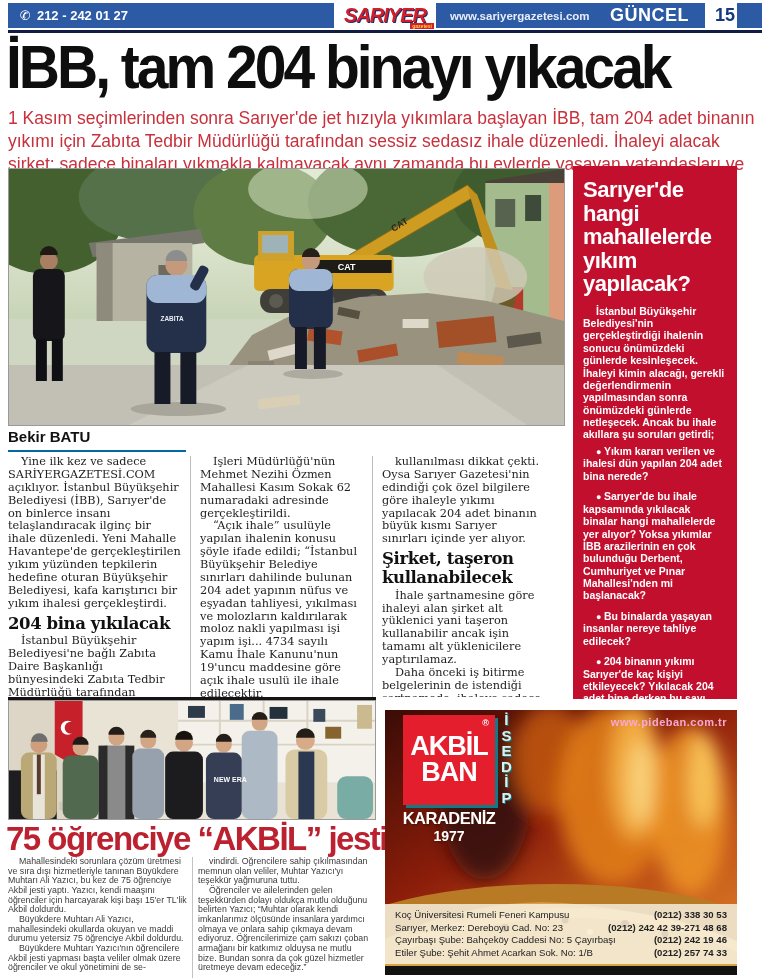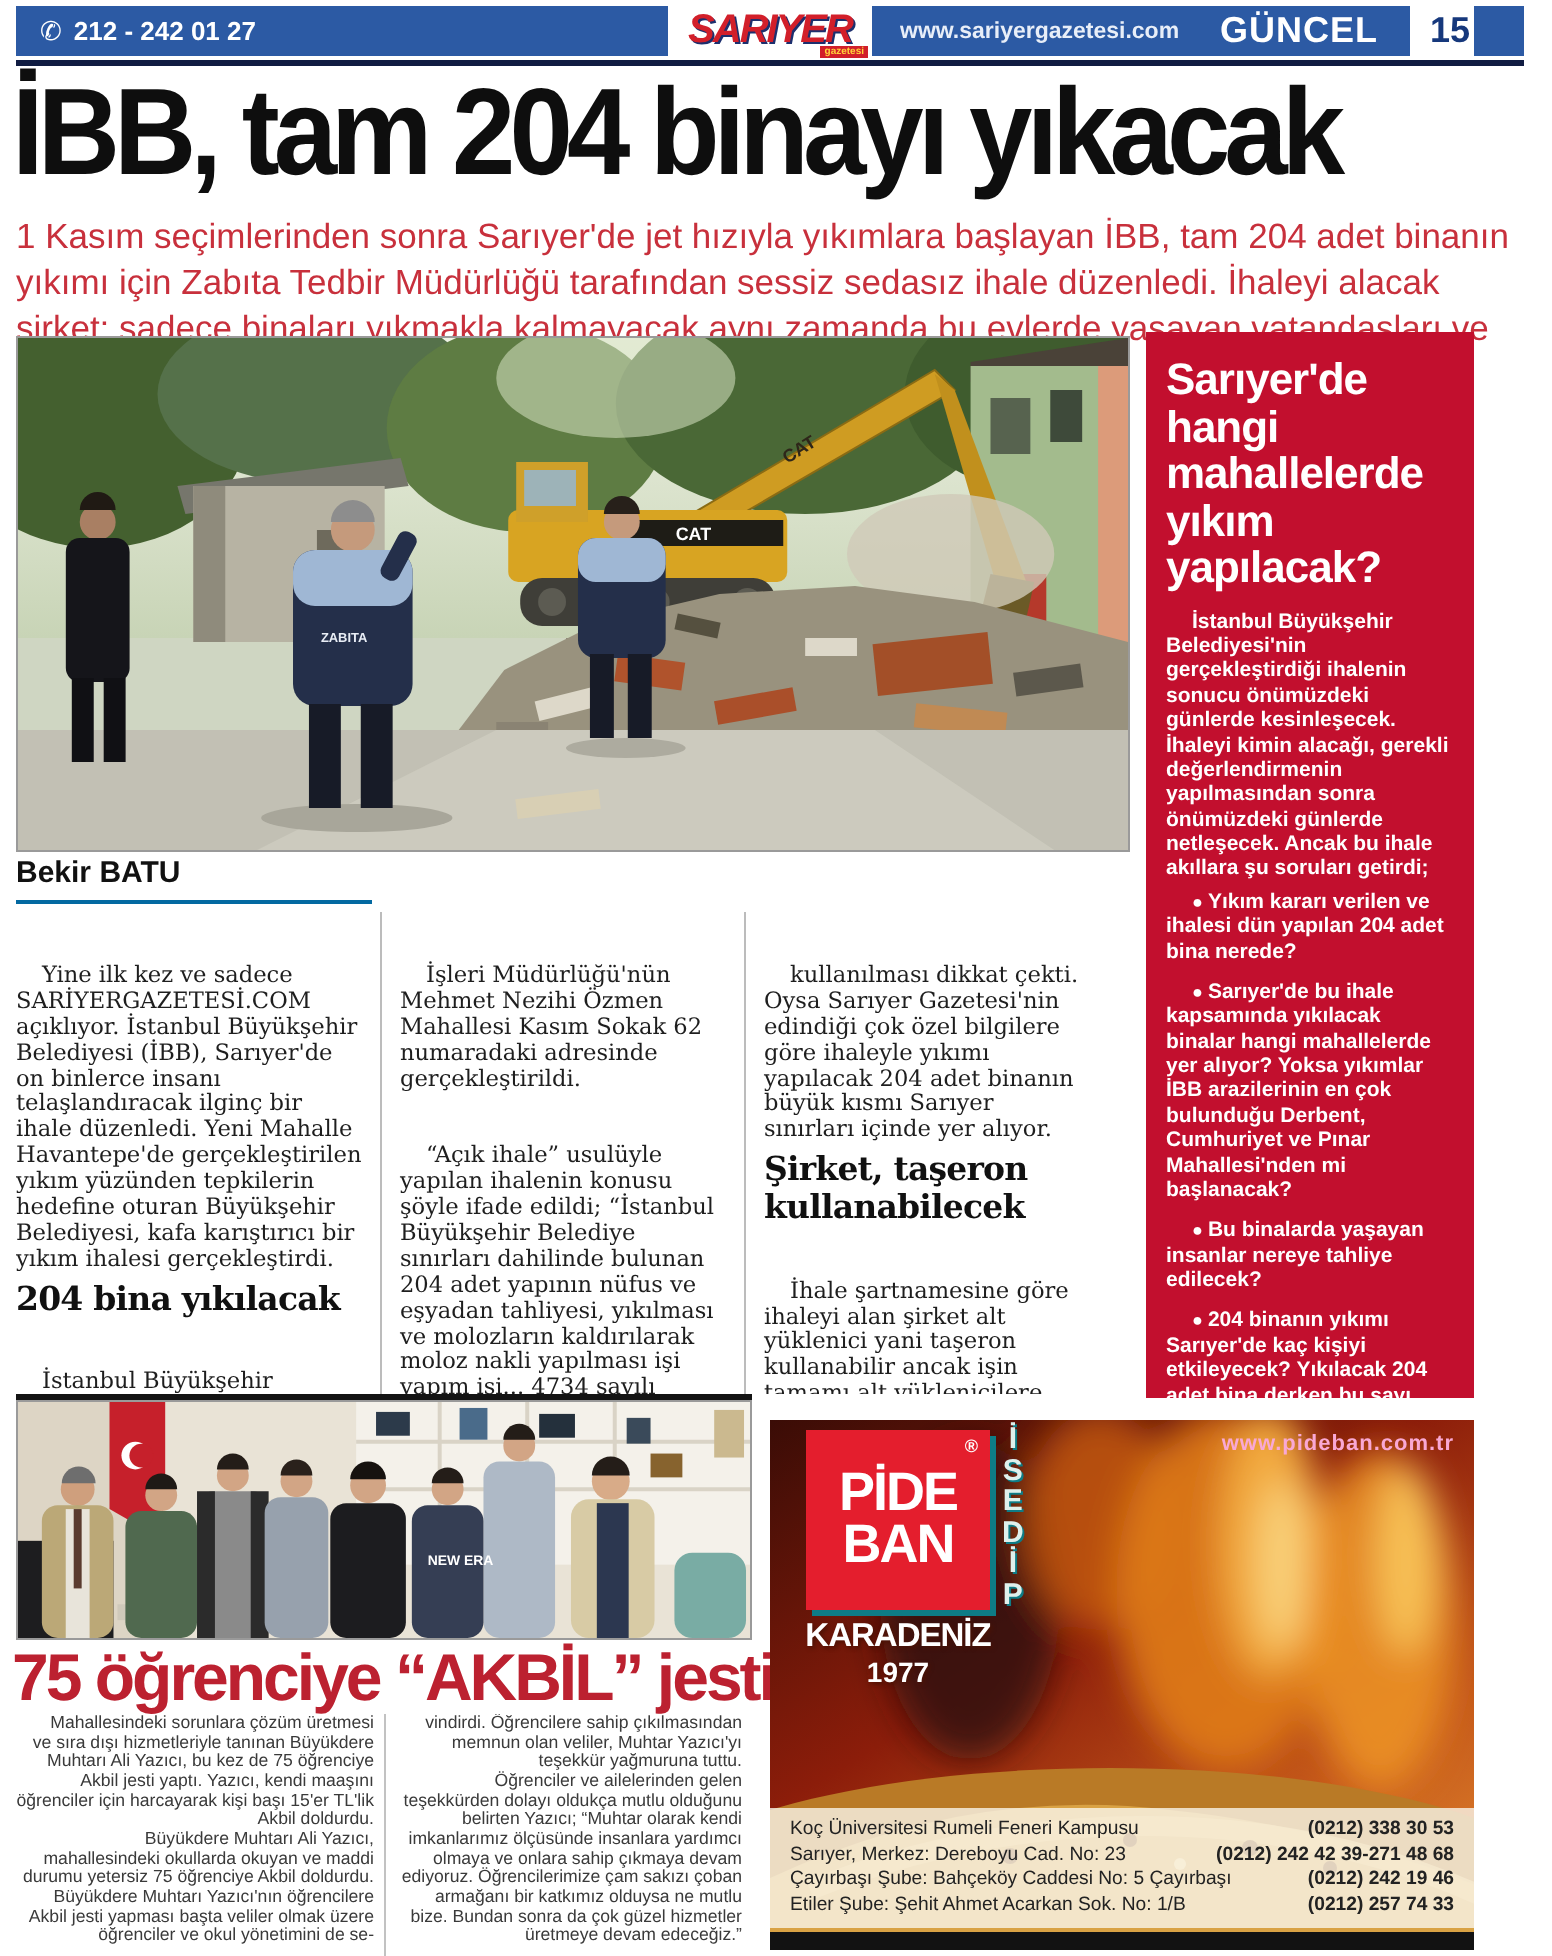--- a/index.html
+++ b/index.html
@@ -43,30 +43,30 @@
   .sidebar-box .blk-b { font-size:10.5px; font-weight:bold; line-height:1.18; text-indent:13px; margin-bottom:8px; }
   .sidebar-box .blk-b::before { content:"● "; font-size:9px; }
 
   
   .byline { left:8px; top:428px; width:178px; font-size:15px; font-weight:900; color:#111;
     border-bottom:2px solid #0369a1; padding-bottom:5px; }
   .main-cols { left:8px; top:456px; width:557px; height:241px; display:flex; overflow:hidden; }
   .main-col { width:173px; font-family:"DejaVu Serif","Liberation Serif",serif; font-size:11.3px;
     line-height:1.14; color:#1e1e1e; }
   .main-col + .main-col { border-left:1px solid #bcbcbc; margin-left:9px; padding-left:9px; }
-  .main-col .blk-p { text-indent:13px;margin-top:26px; }
+  .main-col .blk-p { text-indent:13px; }
   .main-col .blk-h { font-size:16.5px; font-weight:bold; letter-spacing:-0.4px; margin:4px 0 2px 0; color:#111; }
 
   
   .divider { left:8px; top:697px; width:368px; height:3px; background:#141414; }
   .students-photo { left:8px; top:700px; width:368px; height:120px; border:1px solid #9a9a9a; background:#e9e3d6; }
   .bottom-headline { left:6px; top:820px; width:384px; font-size:33px; font-weight:600; color:#bc2130;
     letter-spacing:-1.5px; white-space:nowrap; }
   .bottom-cols { left:8px; top:857px; width:368px; height:121px; display:flex; overflow:hidden; }
-  .bottom-col { width:179px; font-size:8.8px; line-height:1.1; color:#3a3a3a;text-align:right; }
+  .bottom-col { width:179px; font-size:8.8px; line-height:1.1; color:#3a3a3a; }
   .bottom-col + .bottom-col { border-left:1px solid #c2c2c2; margin-left:5px; padding-left:5px; }
   .bottom-col .blk-p { text-indent:11px; }
 
   
   .ad { left:385px; top:710px; width:352px; height:265px; overflow:hidden; background:#7a1008; }
   .ad-bg { position:absolute; left:0; top:0; width:100%; height:100%; }
   .ad-url { position:absolute; right:10px; top:6px; font-size:11px; font-weight:700; color:#f9a8d4;
     letter-spacing:0.5px; }
   .ad-logo { position:absolute; left:18px; top:5px; width:92px; height:90px; background:#e41e2d;
     box-shadow:3px 3px 0 #0e7c86; display:flex; flex-direction:column; align-items:center; justify-content:center; }
@@ -366,21 +366,21 @@
           <circle cx="240" cy="214" r="4" fill="#8a4f16"></circle>
             <circle cx="90" cy="230" r="3" fill="#f0cf8a"></circle>
           <circle cx="205" cy="222" r="3" fill="#f0cf8a"></circle>
             <circle cx="280" cy="224" r="3.5" fill="#8a4f16"></circle>
         </g>
       </svg>
     </div>
     <div class="ad-url">www.pideban.com.tr</div>
     <div class="ad-logo">
       <span class="ad-reg">®</span>
-      <div class="ad-logo-line">PİDE</div>
+      <div class="ad-logo-line">AKBİL</div>
       <div class="ad-logo-line">BAN</div>
     </div>
     <div class="ad-vertical">
         <div>İ</div>
         <div>S</div>
         <div>E</div>
         <div>D</div>
         <div>İ</div>
         <div>P</div>
       </div>

